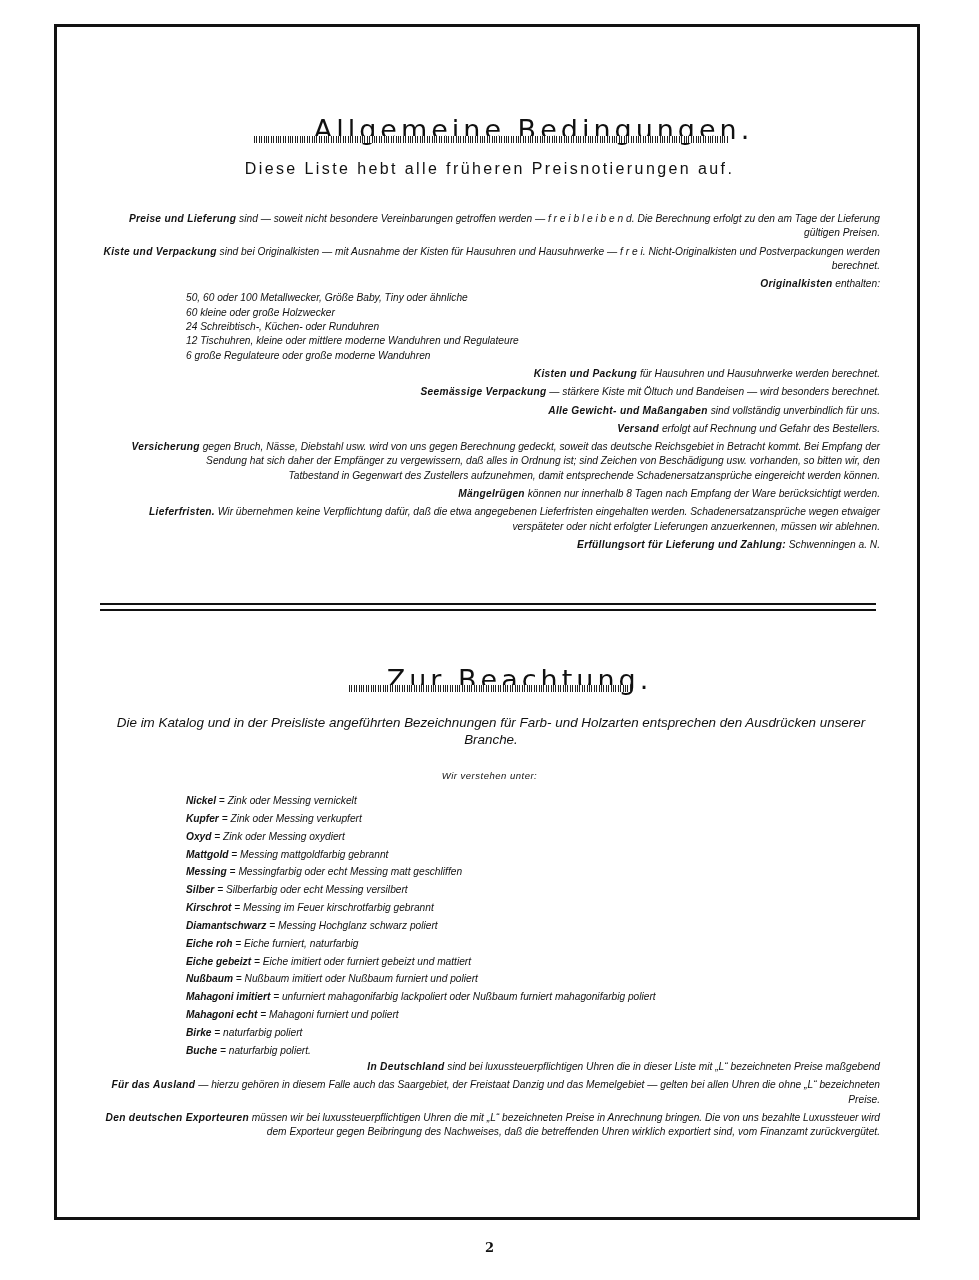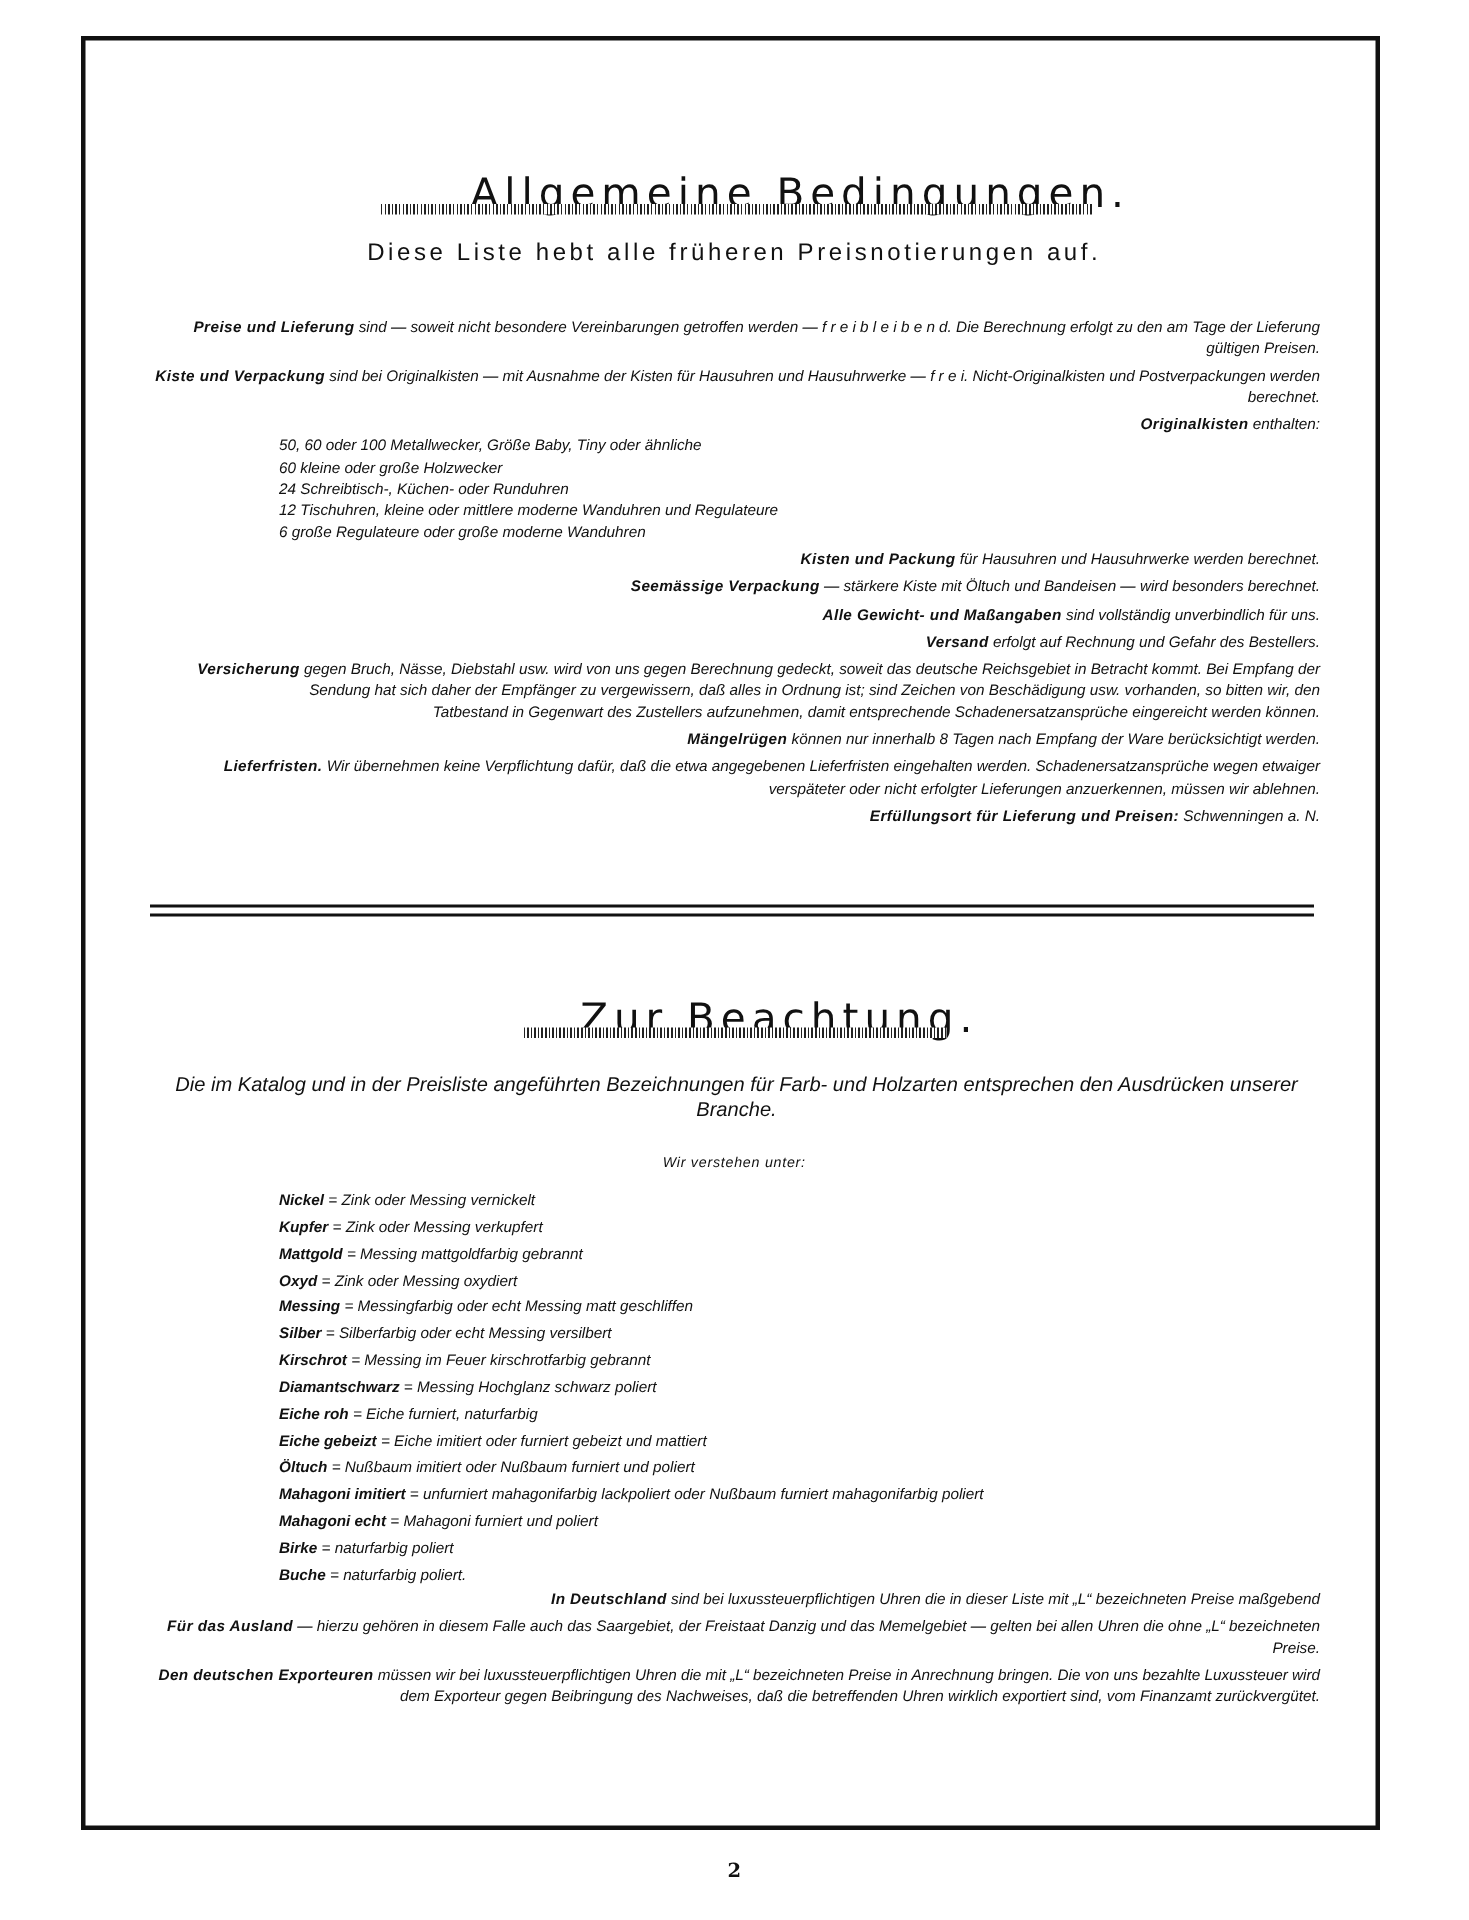--- a/index.html
+++ b/index.html
@@ -48,44 +48,44 @@
     <div>12 Tischuhren, kleine oder mittlere moderne Wanduhren und Regulateure</div>
     <div>6 große Regulateure oder große moderne Wanduhren</div>
   </div>
   <div class="p"><b>Kisten und Packung</b><span> für Hausuhren und Hausuhrwerke werden berechnet.</span></div>
   <div class="p"><b>Seemässige Verpackung</b><span> — stärkere Kiste mit Öltuch und Bandeisen — wird besonders berechnet.</span></div>
   <div class="p"><b>Alle Gewicht- und Maßangaben</b><span> sind vollständig unverbindlich für uns.</span></div>
   <div class="p"><b>Versand</b><span> erfolgt auf Rechnung und Gefahr des Bestellers.</span></div>
   <div class="p"><b>Versicherung</b><span> gegen Bruch, Nässe, Diebstahl usw. wird von uns gegen Berechnung gedeckt, soweit das deutsche Reichsgebiet in Betracht kommt. Bei Empfang der Sendung hat sich daher der Empfänger zu vergewissern, daß alles in Ordnung ist; sind Zeichen von Beschädigung usw. vorhanden, so bitten wir, den Tatbestand in Gegenwart des Zustellers aufzunehmen, damit entsprechende Schadenersatzansprüche eingereicht werden können.</span></div>
   <div class="p"><b>Mängelrügen</b><span> können nur innerhalb 8 Tagen nach Empfang der Ware berücksichtigt werden.</span></div>
   <div class="p"><b>Lieferfristen.</b><span> Wir übernehmen keine Verpflichtung dafür, daß die etwa angegebenen Lieferfristen eingehalten werden. Schadenersatzansprüche wegen etwaiger verspäteter oder nicht erfolgter Lieferungen anzuerkennen, müssen wir ablehnen.</span></div>
-  <div class="p"><b>Erfüllungsort für Lieferung und Preisen:</b><span> Schwenningen a. N.</span></div>
+  <div class="p"><b>Erfüllungsort für Lieferung und Zahlung:</b><span> Schwenningen a. N.</span></div>
 </div>
 
 <div class="rule r1"></div>
 <div class="rule r2"></div>
 
 <h1 class="title t2">Zur Beachtung.</h1>
 <div class="hatch h2"></div>
 
 <div class="intro">Die im Katalog und in der Preisliste angeführten Bezeichnungen für Farb- und Holzarten entsprechen den Ausdrücken unserer Branche.</div>
 <div class="wir">Wir verstehen unter:</div>
 
 <div class="defs">
   <div><b>Nickel</b><span> = Zink oder Messing vernickelt</span></div>
   <div><b>Kupfer</b><span> = Zink oder Messing verkupfert</span></div>
+  <div><b>Oxyd</b><span> = Zink oder Messing oxydiert</span></div>
   <div><b>Mattgold</b><span> = Messing mattgoldfarbig gebrannt</span></div>
-  <div><b>Oxyd</b><span> = Zink oder Messing oxydiert</span></div>
   <div><b>Messing</b><span> = Messingfarbig oder echt Messing matt geschliffen</span></div>
   <div><b>Silber</b><span> = Silberfarbig oder echt Messing versilbert</span></div>
   <div><b>Kirschrot</b><span> = Messing im Feuer kirschrotfarbig gebrannt</span></div>
   <div><b>Diamantschwarz</b><span> = Messing Hochglanz schwarz poliert</span></div>
   <div><b>Eiche roh</b><span> = Eiche furniert, naturfarbig</span></div>
   <div><b>Eiche gebeizt</b><span> = Eiche imitiert oder furniert gebeizt und mattiert</span></div>
-  <div><b>Öltuch</b><span> = Nußbaum imitiert oder Nußbaum furniert und poliert</span></div>
+  <div><b>Nußbaum</b><span> = Nußbaum imitiert oder Nußbaum furniert und poliert</span></div>
   <div><b>Mahagoni imitiert</b><span> = unfurniert mahagonifarbig lackpoliert oder Nußbaum furniert mahagonifarbig poliert</span></div>
   <div><b>Mahagoni echt</b><span> = Mahagoni furniert und poliert</span></div>
   <div><b>Birke</b><span> = naturfarbig poliert</span></div>
   <div><b>Buche</b><span> = naturfarbig poliert.</span></div>
 </div>
 
 <div class="sec s2">
   <div class="p"><b>In Deutschland</b><span> sind bei luxussteuerpflichtigen Uhren die in dieser Liste mit „L“ bezeichneten Preise maßgebend</span></div>
   <div class="p"><b>Für das Ausland</b><span> — hierzu gehören in diesem Falle auch das Saargebiet, der Freistaat Danzig und das Memelgebiet — gelten bei allen Uhren die ohne „L“ bezeichneten Preise.</span></div>
   <div class="p"><b>Den deutschen Exporteuren</b><span> müssen wir bei luxussteuerpflichtigen Uhren die mit „L“ bezeichneten Preise in Anrechnung bringen. Die von uns bezahlte Luxussteuer wird dem Exporteur gegen Beibringung des Nachweises, daß die betreffenden Uhren wirklich exportiert sind, vom Finanzamt zurückvergütet.</span></div>

